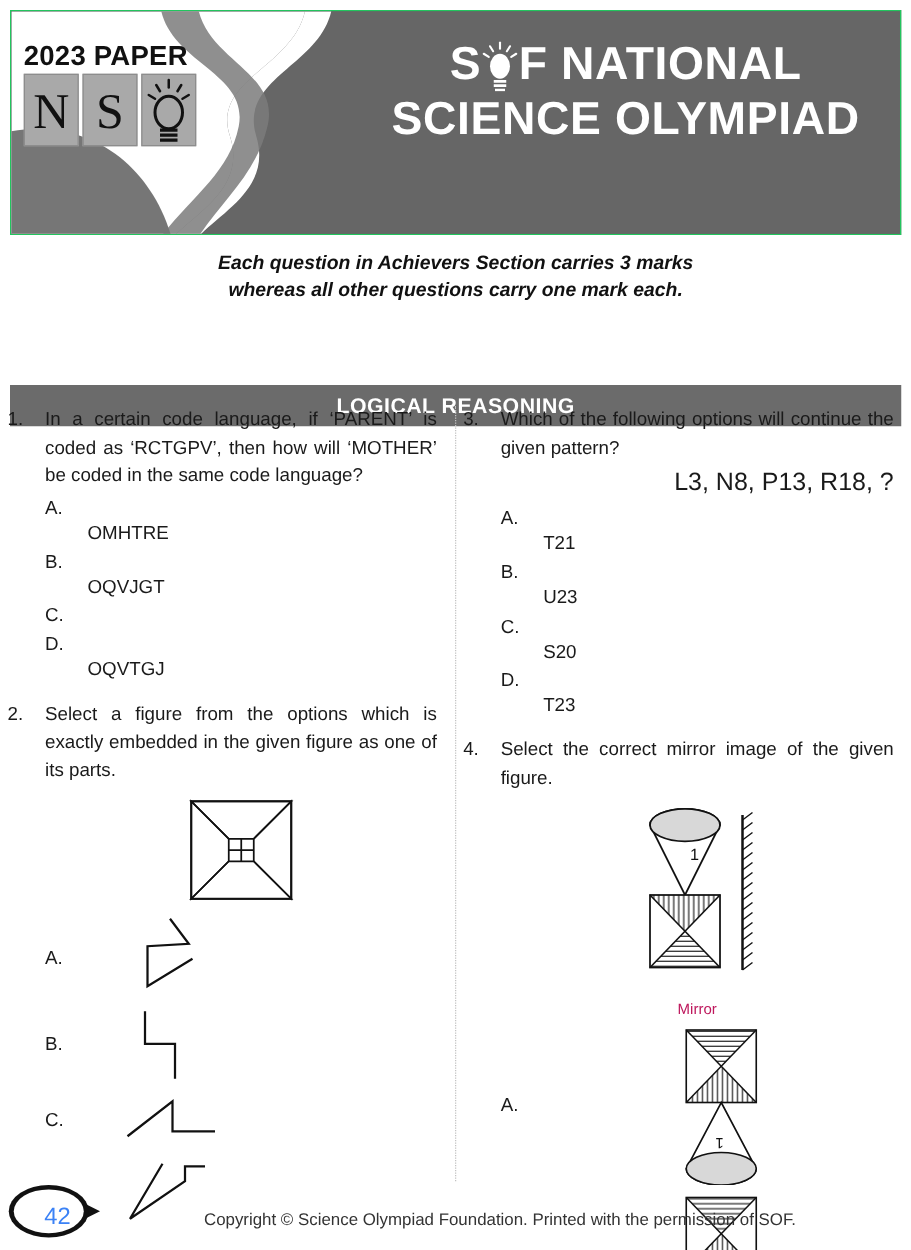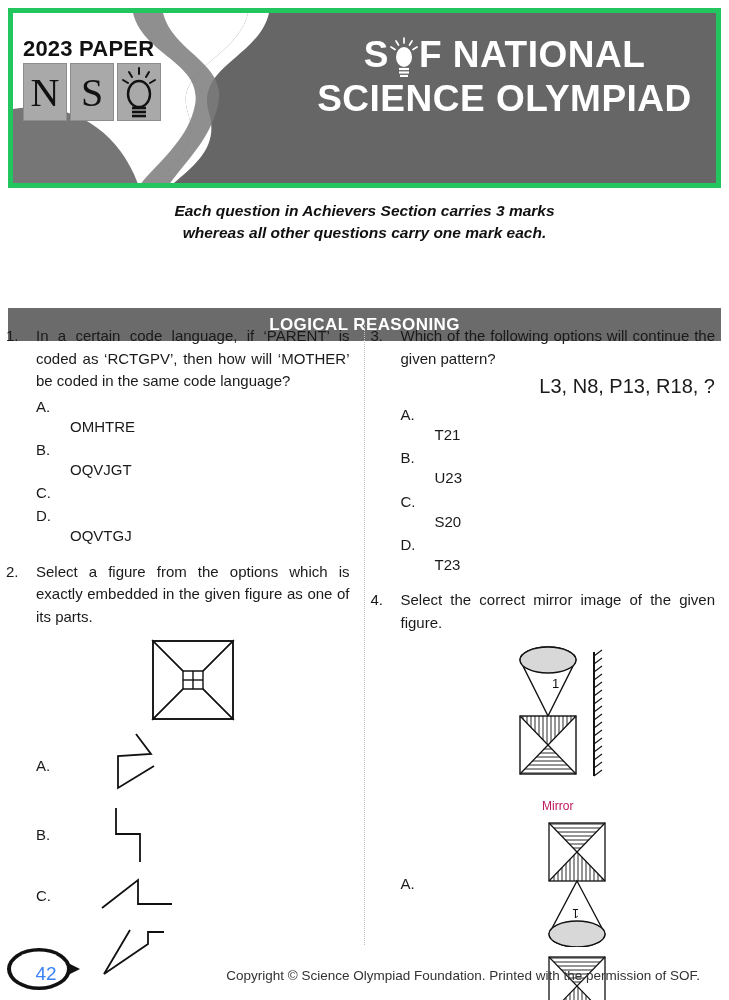--- a/index.html
+++ b/index.html
@@ -10,21 +10,21 @@
     font-family: "Liberation Sans", sans-serif;
     color: #1a1a1a;
     overflow: hidden;
   }
   #page { position: relative; width: 729px; height: 1000px; background: #fff; }
 
   
   .banner {
     position: absolute; left: 8px; top: 8px;
     width: 713px; height: 180px;
-    border: 5px solid #22c55e;
+    border: 1px solid #22c55e;
     background: #666666;
     overflow: hidden;
   }
   .banner svg.swoosh { position: absolute; left: 0; top: 0; }
   .logo-box {
     position: absolute; left: 10px; top: 24px;
     width: 140px; z-index: 5;
   }
   .logo-year {
     font-size: 22px; font-weight: bold; letter-spacing: .2px;
@@ -99,21 +99,21 @@
     position: absolute; left: 0; bottom: 8px; width: 729px; height: 46px;
   }
   .page-badge { position: absolute; left: 6px; top: 0; }
   .page-num {
     position: absolute; left: 26px; top: 17px; width: 40px;
     text-align: center; font-size: 19px; color: #3b82f6;
     font-family: "Liberation Sans", sans-serif;
   }
   .copyright {
     position: absolute; left: 100px; top: 22px; width: 600px;
-    text-align: right; font-size: 13.5px; color: #333;
+    text-align: center; font-size: 13.5px; color: #333;
   }
 </style>
 </head>
 <body>
 
 <div id="page">
 
   <div class="banner">
     <svg class="swoosh" width="713" height="180" viewBox="0 0 713 180">
       <rect x="0" y="0" width="713" height="180" fill="#666666"></rect>

